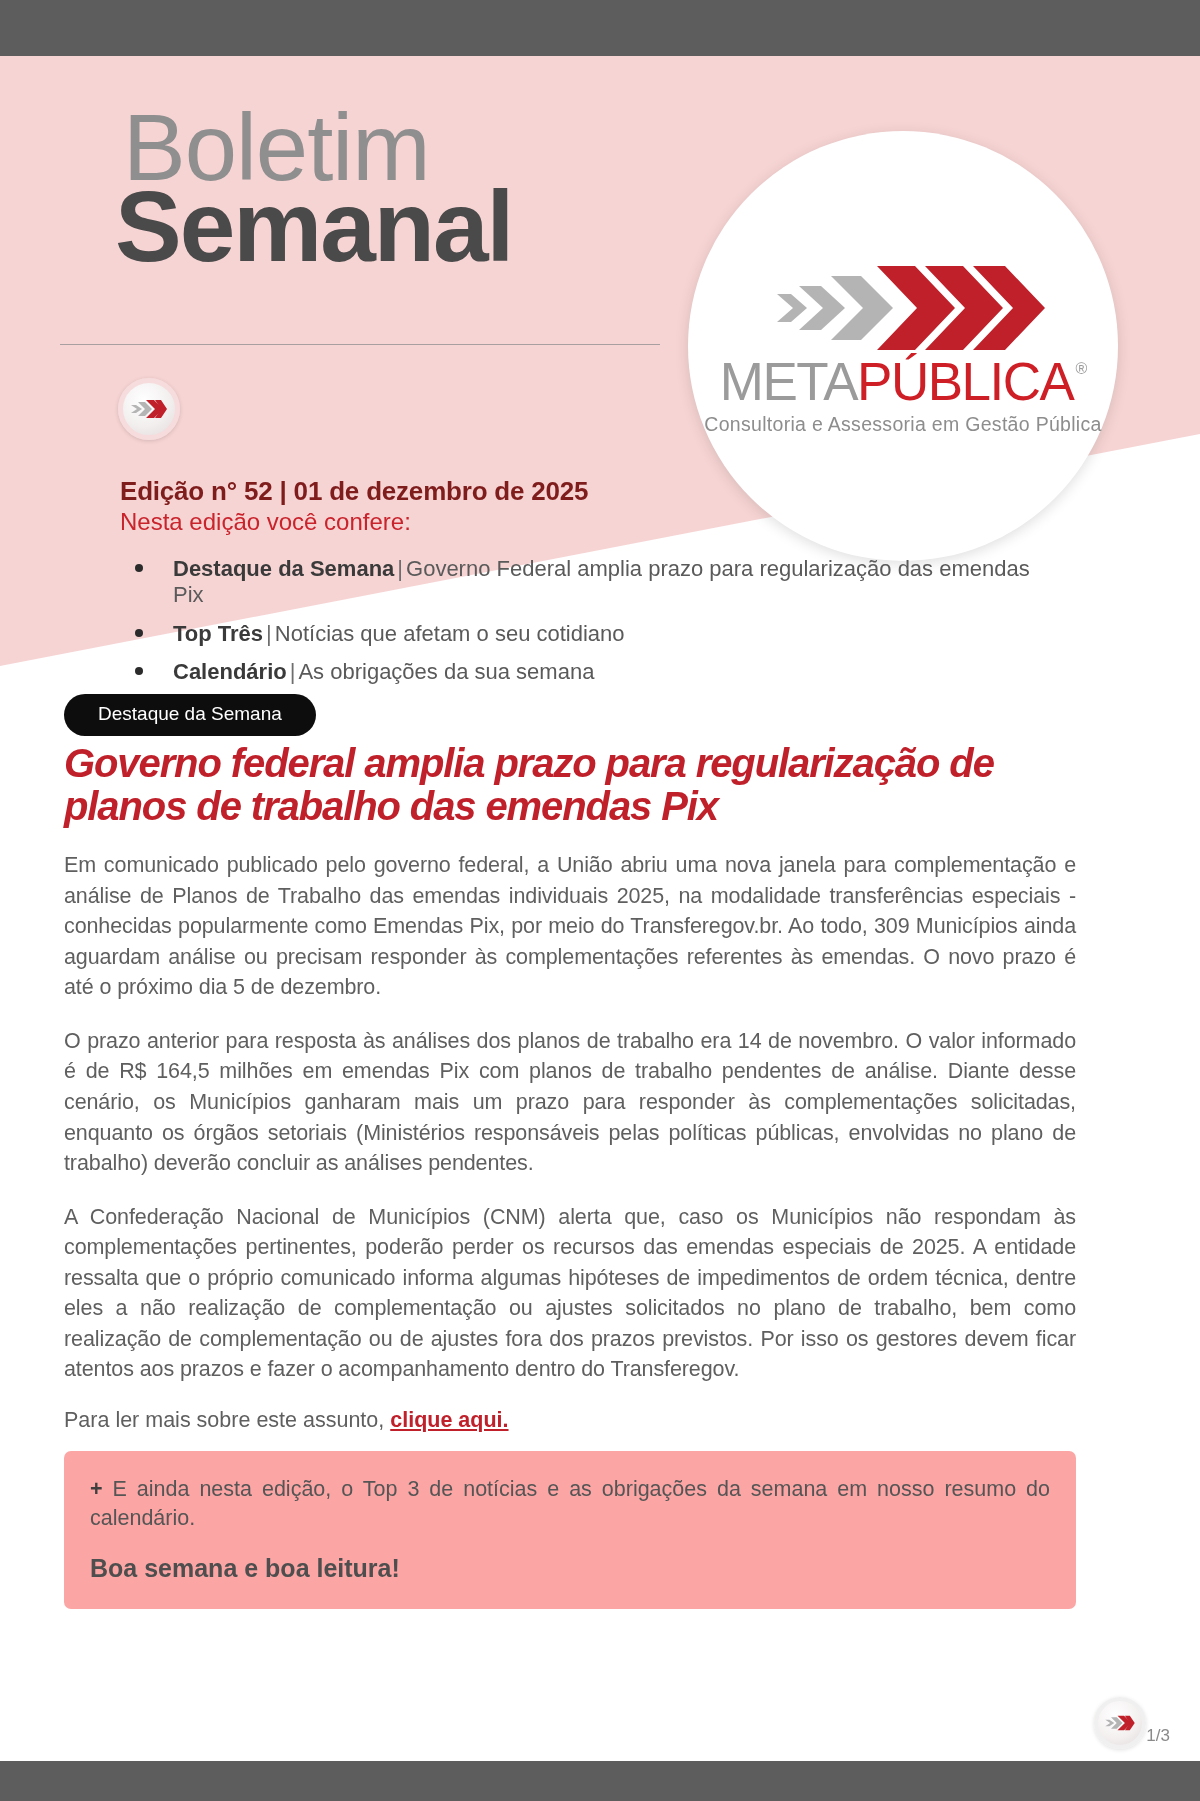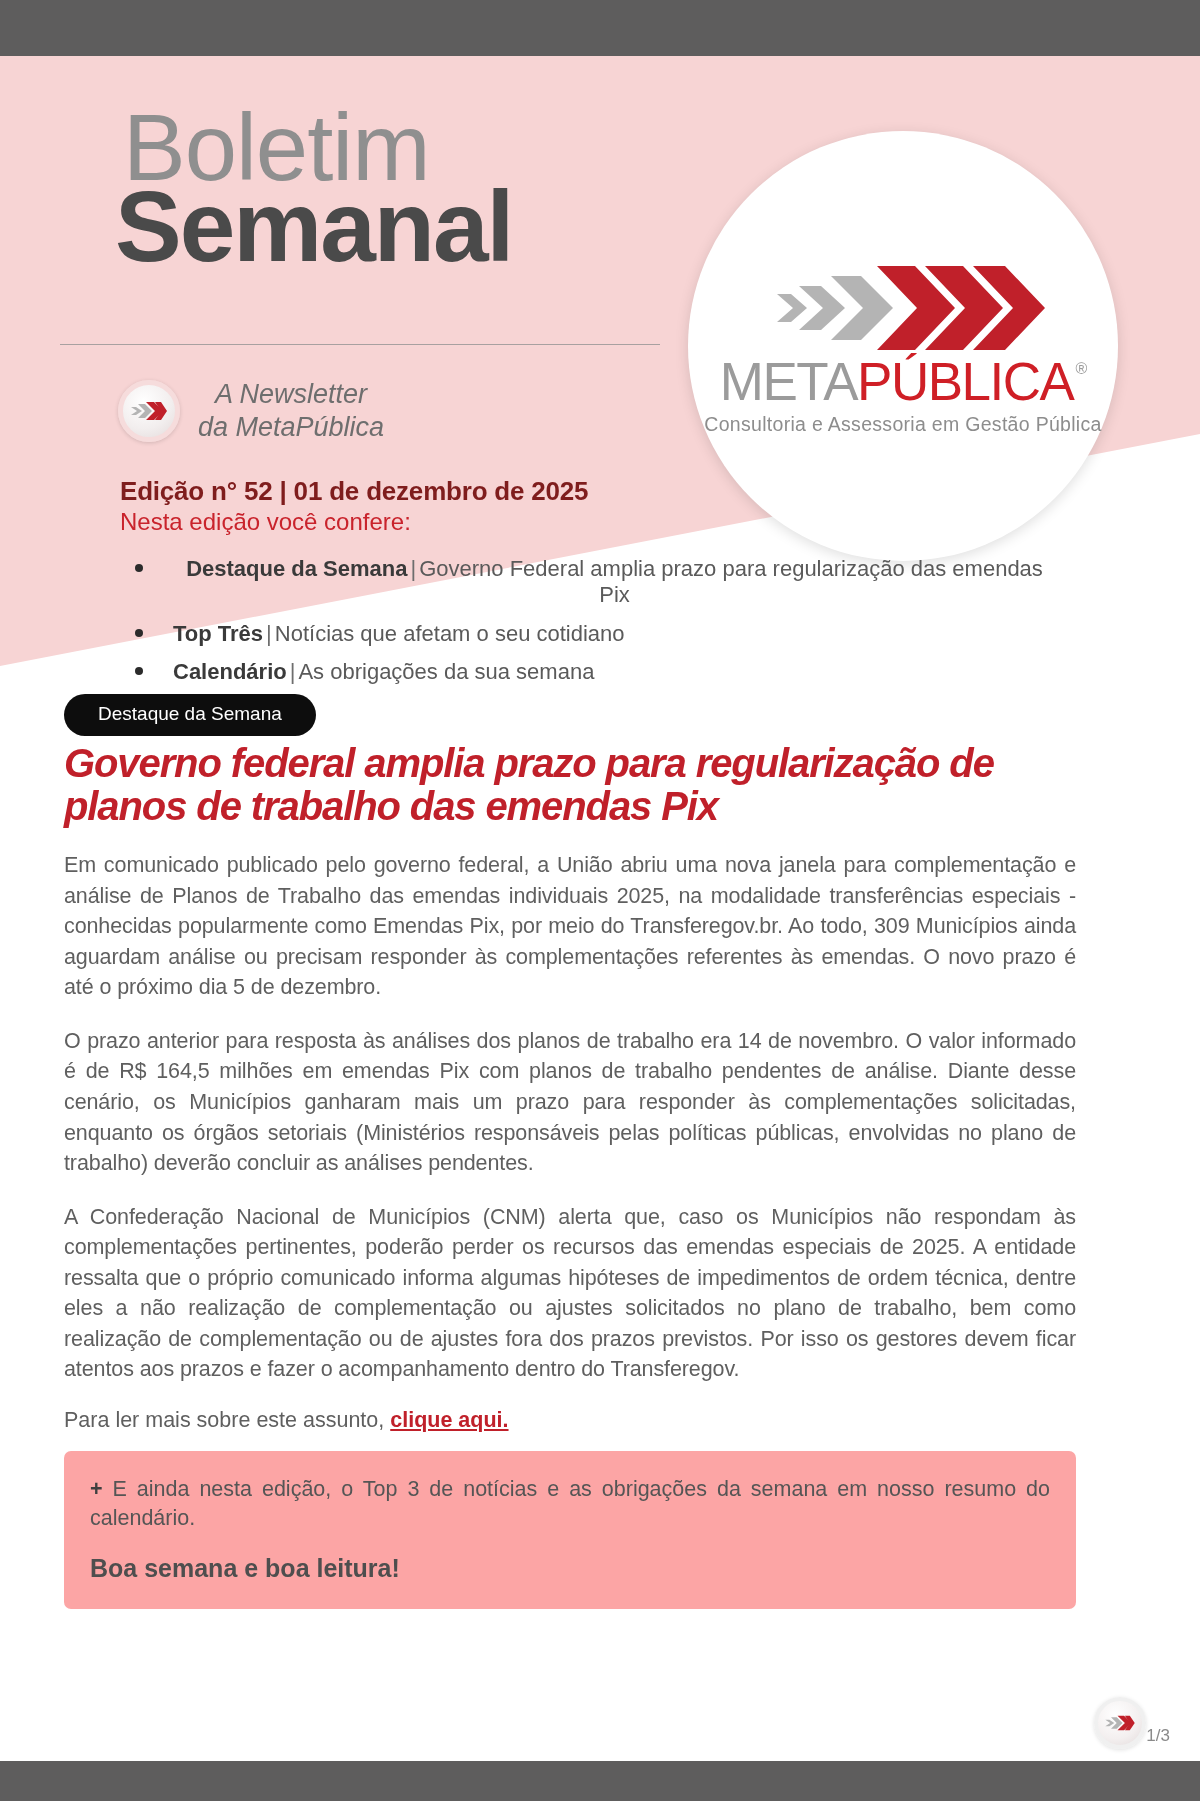--- a/index.html
+++ b/index.html
@@ -81,21 +81,20 @@
     font-size: 19.5px; color: #8d8d8d; margin-top: 7px;
     letter-spacing: 0.3px;
     font-family: "Liberation Sans", sans-serif;
   }
 
   
   .hero-inner {
     position: absolute; left: 0; top: 56px;
     width: 1056px; height: 610px;
     z-index: 4;
-    text-align: center;
   }
   .title-boletim {
     position: absolute; left: 123px; top: 45px;
     font-size: 94px; font-weight: 400; color: #8f8f8f;
     letter-spacing: -1px; line-height: 1;
   }
   .title-semanal {
     position: absolute; left: 115px; top: 120px;
     font-size: 100px; font-weight: bold; color: #4a4a4a;
     letter-spacing: -2px; line-height: 1;
@@ -253,24 +252,20 @@
           <g fill="#b4b4b4">
             <polygon points="0,7 5,7 11,11 5,15 0,15 6,11"></polygon>
             <polygon points="7,4 14,4 21,11 14,18 7,18 14,11"></polygon>
           </g>
           <g fill="#c0202a">
             <polygon points="15,2 23,2 32,11 23,20 15,20 24,11"></polygon>
             <polygon points="24,2 30,2 36,11 30,20 24,20 30,11"></polygon>
           </g>
         </svg>
       </div>
-      <div class="news-text">
-        <div>A Newsletter</div>
-        <div>da MetaPública</div>
-      </div>
     </div>
 
     <div class="edicao">Edição n° 52 | 01 de dezembro de 2025</div>
     <div class="nesta">Nesta edição você confere:</div>
 
     <div class="bullets">
       <div class="bullet-item">
         <span class="bullet-dot"></span>
         <span>
           <span class="bullet-strong">Destaque da Semana</span><span class="bullet-sep">|</span><span class="bullet-rest">Governo Federal amplia prazo para regularização das emendas Pix</span>

